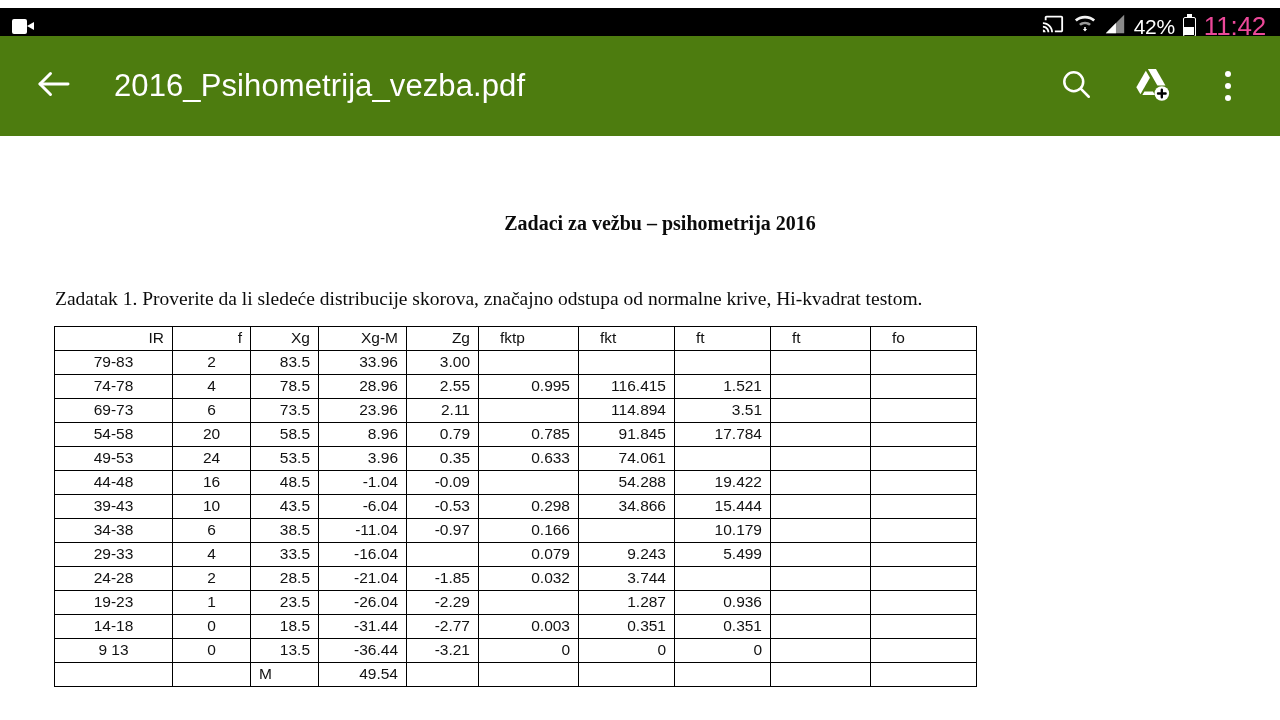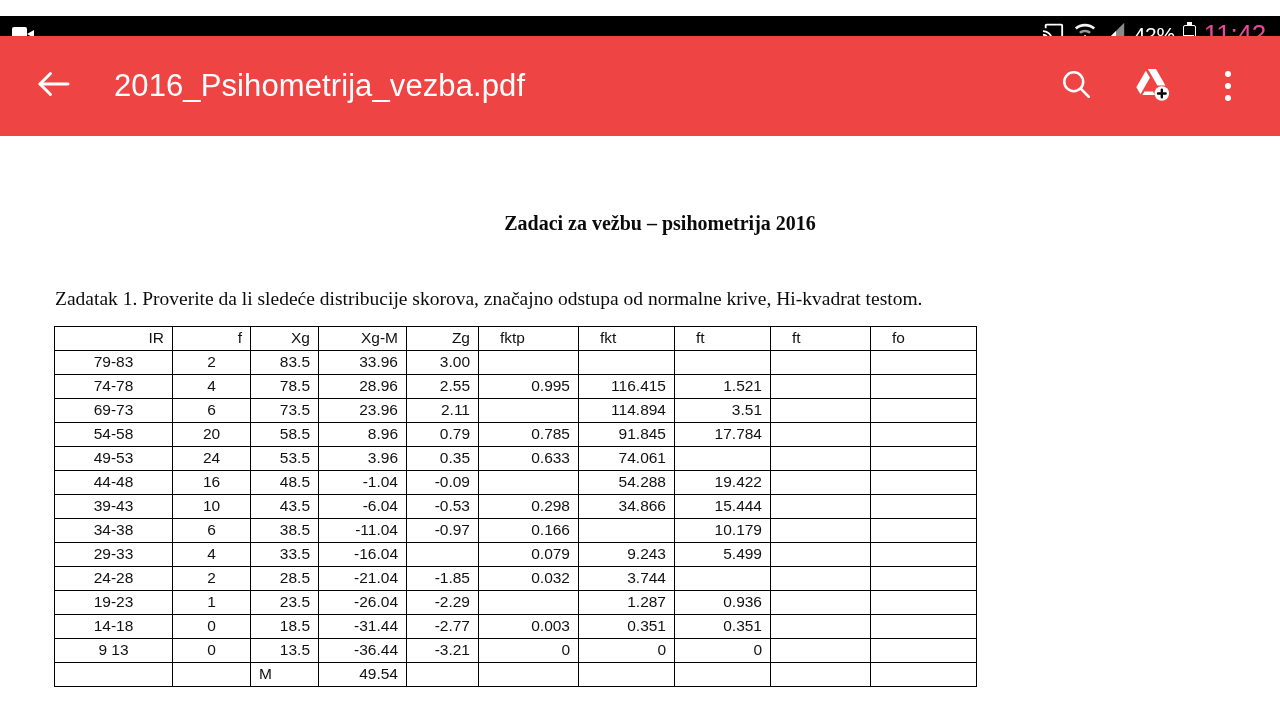--- a/index.html
+++ b/index.html
@@ -6,21 +6,21 @@
   html, body {
     width: 1280px; height: 720px;
     background: #ffffff;
     font-family: "Liberation Sans", sans-serif;
     overflow: hidden;
   }
   #app { position: relative; width: 1280px; height: 720px; background:#fff; }
 
   
   .statusbar {
-    position: absolute; top: 16px; left: 0;
+    position: absolute; top: 8px; left: 0;
     width: 1280px; height: 36px;
     background: #000;
     display: flex; align-items: center;
     color: #fff;
   }
   .sb-left { display:flex; align-items:center; padding-left: 12px; }
   .sb-right {
     margin-left:auto; display:flex; align-items:center; gap: 8px;
     padding-right: 14px;
   }
@@ -52,21 +52,21 @@
     position:absolute; left:4px; top:-1px; width:5px; height:3px; background:#fff;
   }
   .batt-ic .fill {
     position:absolute; left:1.6px; bottom:2px; width:9.8px; height:8px; background:#fff;
   }
 
   
   .appbar {
     position:absolute; top:36px; left:0;
     width:1280px; height:100px;
-    background:#ef4444;
+    background:#4d7c0f;
     display:flex; align-items:center;
   }
   .backbtn {
     width:64px; height:64px; margin-left:22px;
     display:flex; align-items:center; justify-content:center;
     cursor:pointer;
   }
   .doctitle {
     color:#fff; font-size: 31px; font-weight:400;
     margin-left: 28px; letter-spacing:0.1px;

